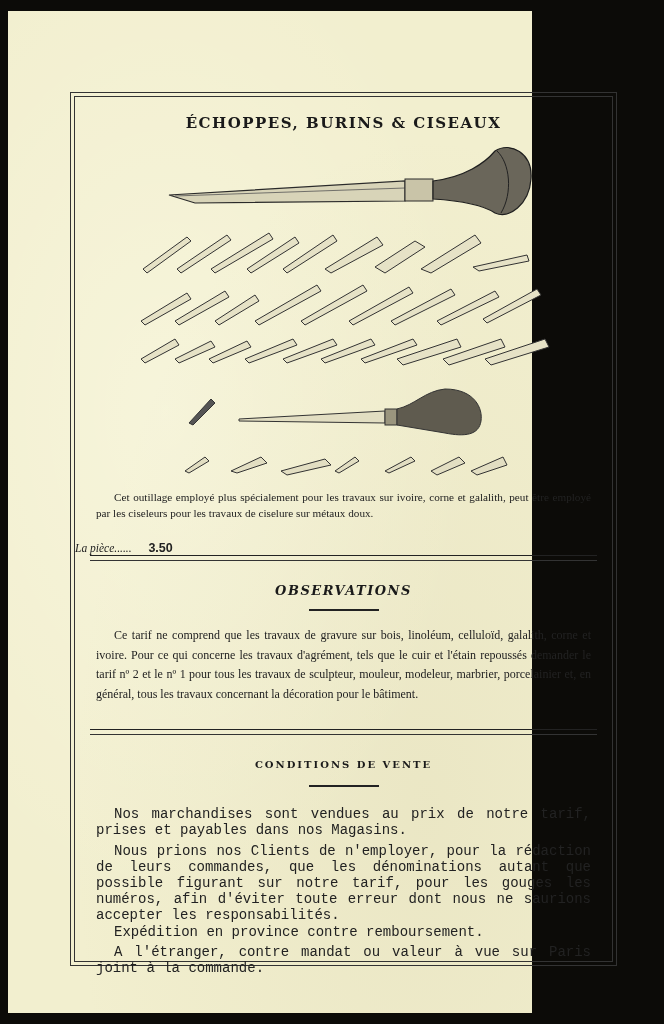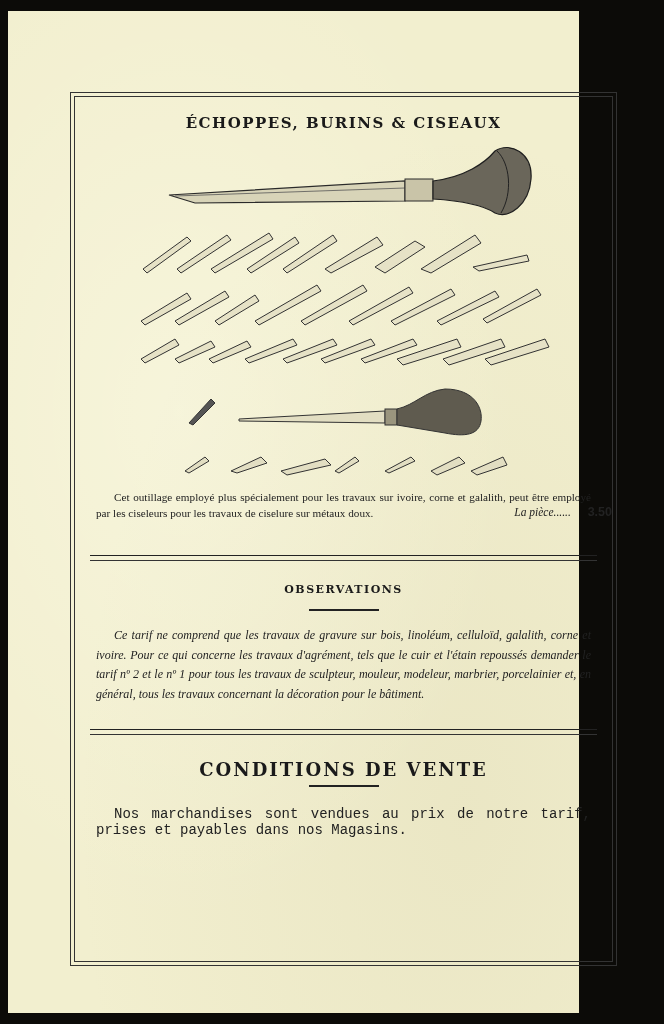--- a/index.html
+++ b/index.html
@@ -1,31 +1,31 @@
 <!DOCTYPE html>
 <html><head>
 <meta charset="utf-8">
 <style>
   html, body { margin:0; padding:0; }
   body { width:664px; height:1024px; background:#0c0b08; position:relative; overflow:hidden; font-family:"Liberation Serif", serif; }
-  .paper { position:absolute; left:8px; top:11px; width:571px; height:1002px; background:#f2efcf;
+  .paper { position:absolute; left:8px; top:11px; width:524px; height:1002px; background:#f2efcf;
     background-image: radial-gradient(ellipse at 30% 40%, rgba(255,255,240,0.35), rgba(0,0,0,0) 60%), radial-gradient(ellipse at 80% 80%, rgba(180,170,120,0.12), rgba(0,0,0,0) 60%); }
   .frame-outer { position:absolute; left:62px; top:81px; width:547px; height:874px; border:1.5px solid #333; box-sizing:border-box; }
   .frame-inner { position:absolute; left:3px; top:3px; right:3px; bottom:3px; border:1.5px solid #333; }
   .title { position:absolute; left:0; right:0; text-align:center; font-family:"DejaVu Serif", serif; font-weight:bold; color:#1a1a1a; letter-spacing:1px; }
   .t1 { top:17px; font-size:15px; letter-spacing:1.5px; }
-  .t2 { top:486px; font-size:11px; letter-spacing:1.5px; }
-  .t3 { top:662px; font-size:18px; letter-spacing:2px; }
+  .t2 { top:486px; font-size:13px; letter-spacing:1.5px;font-style:italic; }
+  .t3 { top:662px; font-size:10px; letter-spacing:2px; }
   .rule-short { position:absolute; height:1.5px; background:#222; width:70px; left:50%; margin-left:-35px; }
   .rule-double { position:absolute; left:15px; right:15px; height:4px; border-top:1.5px solid #222; border-bottom:1px solid #333; }
   .para { position:absolute; left:20px; right:20px; color:#222; font-size:11.2px; line-height:15.5px; text-align:justify; }
   .para p { margin:1px; text-indent:18px; }
   .mono { font-family:"Liberation Mono", monospace; font-size:14px; line-height:16px; }
-  .italic { font-style:italic; font-size:12px; line-height:19.5px; }
-  .price { position:absolute; top:408px; left:0; right:0; text-align:right; font-size:11.5px; color:#222; }
+  .italic { font-size:12px; line-height:19.5px; }
+  .price { position:absolute; top:444px; left:0; right:0; text-align:left; font-size:11.5px; color:#222; }
   .price .lbl { font-style:italic; }
   .price .val { font-family:"Liberation Sans", sans-serif; font-weight:bold; font-size:12.5px; margin-left:14px; }
   svg { position:absolute; }
 </style>
 </head>
 <body>
 
 <div class="paper">
   <div class="frame-outer">
     <div class="frame-inner">
@@ -107,17 +107,20 @@
         <p>Ce tarif ne comprend que les travaux de gravure sur bois, linoléum, celluloïd, galalith, corne et ivoire. Pour ce qui concerne les travaux d'agrément, tels que le cuir et l'étain repoussés demander le tarif nº 2 et le nº 1 pour tous les travaux de sculpteur, mouleur, modeleur, marbrier, porcelainier et, en général, tous les travaux concernant la décoration pour le bâtiment.</p>
       </div>
 
       <div class="rule-double" style="top:632px;"></div>
 
       <div class="title t3">CONDITIONS DE VENTE</div>
       <div class="rule-short" style="top:688px;"></div>
 
       <div class="para mono" style="top:708px;">
         <p style="margin-bottom:5px;">Nos marchandises sont vendues au prix de notre tarif, prises et payables dans nos Magasins.</p>
+        <p>Nous prions nos Clients de n'employer, pour la rédaction de leurs commandes, que les dénominations autant que possible figurant sur notre tarif, pour les gouges les numéros, afin d'éviter toute erreur dont nous ne saurions accepter les responsabilités.</p>
+        <p style="margin-bottom:4px;">Expédition en province contre remboursement.</p>
+        <p style="margin-bottom:4px;">A l'étranger, contre mandat ou valeur à vue sur Paris joint à la commande.</p>
       </div>
 
     </div>
   </div>
 </div>
 
 </body></html>

